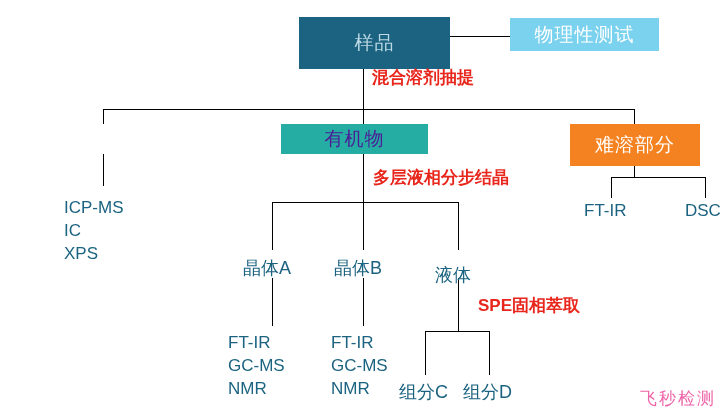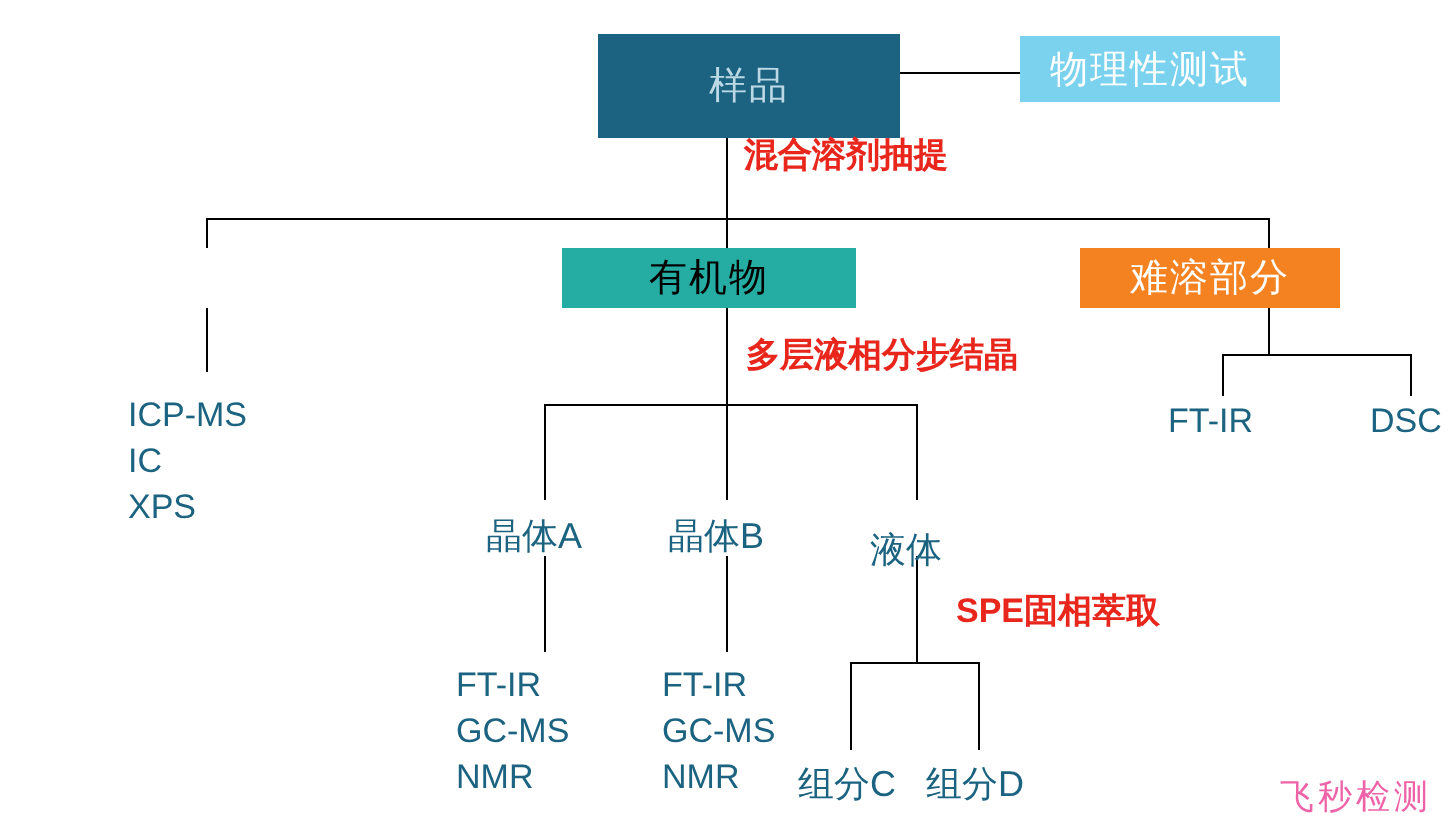--- a/index.html
+++ b/index.html
@@ -17,21 +17,21 @@
     display:flex;align-items:center;justify-content:center;
     color:#ffffff;
     font-size:19px;
     letter-spacing:1px;
     box-sizing:border-box;
     white-space:nowrap;
   }
   .box.sample    {background:#1b6380;color:#bcd8e4;}
   .box.phys      {background:#7ad2ee;color:#ffffff;}
   .box.inorg     {background:#7cb049;color:#f2f7ec;}
-  .box.org       {background:#25ada4;color:#000000;}
+  .box.org       {background:#25ada4;color:#4c1d95;}
   .box.insol     {background:#f58220;color:#ffffff;}
 
   .lbl{
     position:absolute;
     color:#1b6380;
     font-size:17px;
     white-space:nowrap;
     line-height:23px;
   }
   .lbl.cn{font-size:18px;}
@@ -89,30 +89,30 @@
 
   <div class="line v" style="left:634px;top:154px;height:23px;"></div>
   <div class="line h" style="left:611px;top:177px;width:94px;"></div>
   <div class="line v" style="left:611px;top:177px;height:21px;"></div>
   <div class="line v" style="left:705px;top:177px;height:21px;"></div>
 
   <div class="box sample" style="left:299px;top:17px;width:151px;height:52px;">
     <span>样品</span>
   </div>
 
-  <div class="box phys" style="left:510px;top:18px;width:130px;height:33px;">
+  <div class="box phys" style="left:510px;top:18px;width:149px;height:33px;">
     <span>物理性测试</span>
   </div>
 
 
   <div class="box org" style="left:281px;top:124px;width:147px;height:30px;">
     <span>有机物</span>
   </div>
 
-  <div class="box insol" style="left:540px;top:124px;width:130px;height:30px;font-family:Liberation Mono, monospace;">
+  <div class="box insol" style="left:570px;top:124px;width:130px;height:42px;font-family:Liberation Mono, monospace;">
     <span>难溶部分</span>
   </div>
 
   <div class="red" style="left:373px;top:166px;">多层液相分步结晶</div>
 
   <div class="red" style="left:372px;top:66px;">混合溶剂抽提</div>
 
   <div class="red" style="left:478px;top:294px;">SPE固相萃取</div>
 
   <div class="lbl cn" style="left:243px;top:257px;">晶体A</div>

